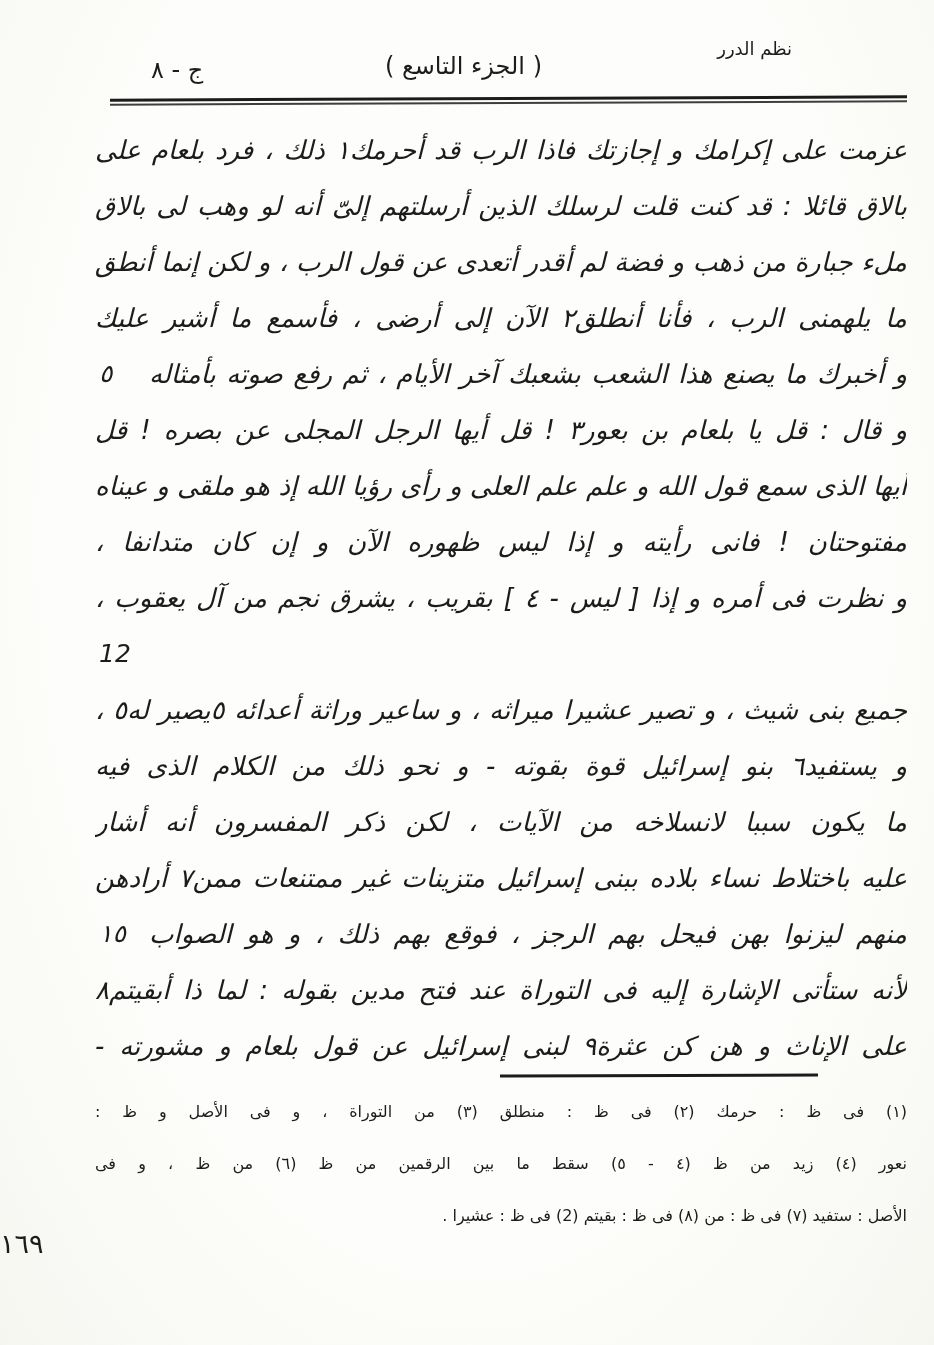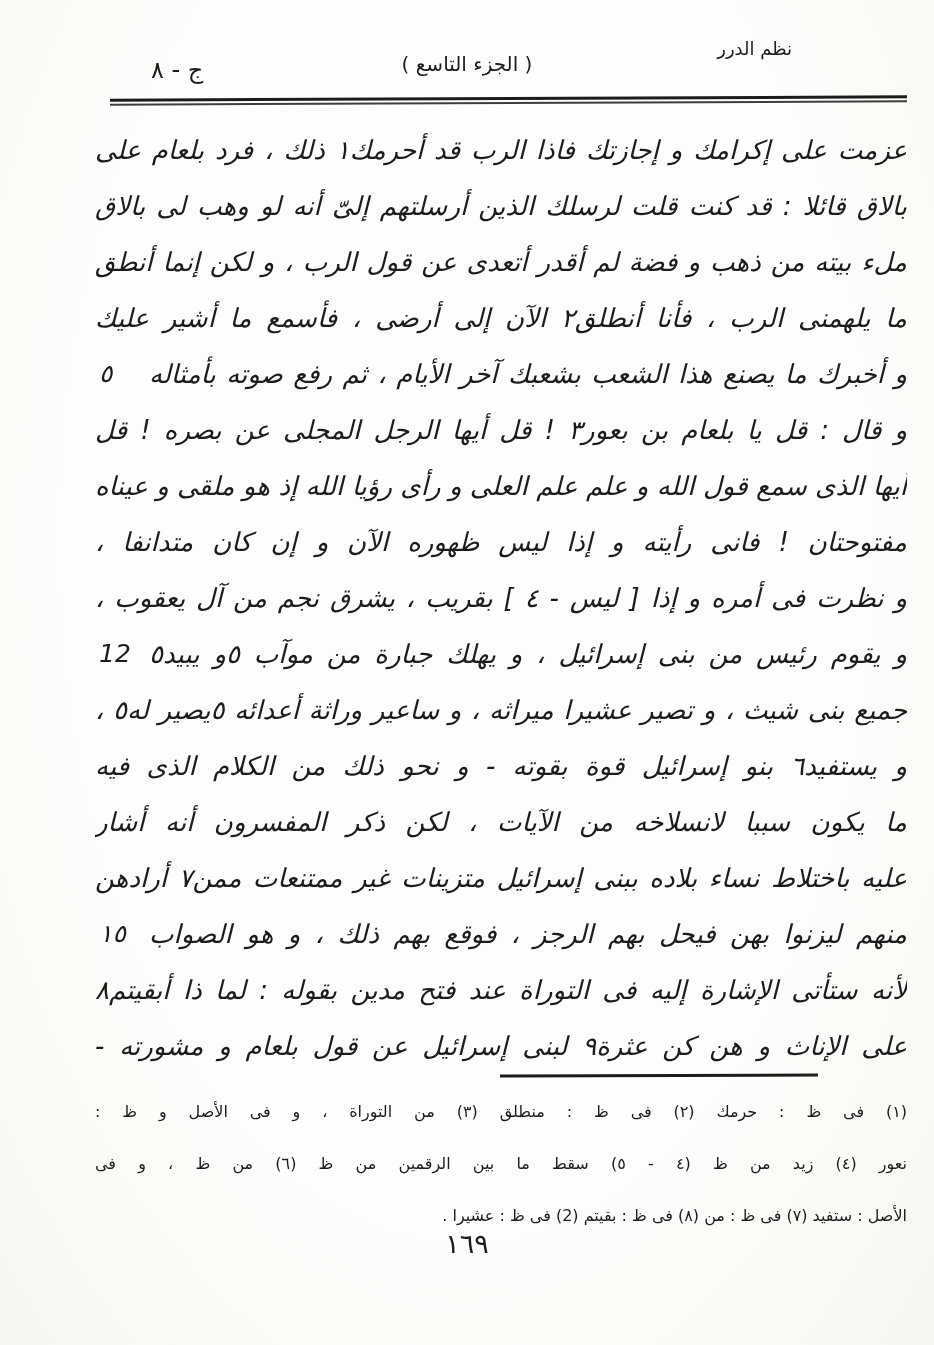--- a/index.html
+++ b/index.html
@@ -8,21 +8,21 @@
     width:934px; height:1345px;
     background:var(--paper);
     color:var(--ink);
     font-family:"DejaVu Sans", sans-serif;
   }
   .page { position:relative; width:934px; height:1345px; overflow:hidden;
           background:radial-gradient(ellipse at 50% 40%, #fdfdfb 60%, #f6f6f1 100%); }
 
   
   .hdr-right  { position:absolute; top:38px; right:142px; font-size:18px; direction:rtl; white-space:nowrap; }
-  .hdr-center { position:absolute; top:52px; left:377px; width:180px; text-align:center; font-size:20px; direction:rtl; white-space:nowrap; }
+  .hdr-center { position:absolute; top:52px; left:362px; width:180px; font-size:24px; direction:rtl; white-space:nowrap; }
   .hdr-left   { position:absolute; top:56px; left:136px; font-size:24px; direction:rtl; white-space:nowrap;margin-left:15px; }
 
   .rule { position:absolute; top:97px; left:110px; width:797px; transform:rotate(-0.25deg); }
   .rule .r1 { height:3px; background:var(--ink); }
   .rule .r2 { height:2px; background:var(--ink); opacity:.85; margin-top:2px; }
 
   
   .textblock { position:absolute; top:122px; left:95px; width:812px; font-size:26px; }
   .tline {
     position:relative; direction:rtl; unicode-bidi:plaintext;
@@ -35,52 +35,51 @@
   
   .fnsep { position:absolute; top:1074px; left:500px; width:318px; height:3px; background:var(--ink); transform:rotate(-0.2deg); }
   .fnblock { position:absolute; top:1086px; left:95px; width:812px; font-size:16px; }
   .fline {
     direction:rtl; unicode-bidi:plaintext;
     text-align:justify; text-align-last:justify;
     height:52px; line-height:52px; overflow:hidden;
   }
   .fline.last { text-align-last:right; padding-left:160px; }
 
-  .pagenum { position:absolute; top:1228px; left:0; width:934px; text-align:center; font-size:27px; letter-spacing:2px; }
+  .pagenum { position:absolute; top:1228px; left:0; width:934px; text-align:left; font-size:27px; letter-spacing:2px; }
 </style>
 </head>
 <body>
 
 <div class="page">
 
   <div class="hdr-right">نظم الدرر</div>
   <div class="hdr-center">( الجزء التاسع )</div>
   <div class="hdr-left">ج - ٨</div>
 
   <div class="rule">
     <div class="r1"></div>
     <div class="r2"></div>
   </div>
 
   <div class="textblock">
     <div class="tline">عزمت على إكرامك و إجازتك فاذا الرب قد أحرمك١ ذلك ، فرد بلعام على</div>
     <div class="tline">بالاق قائلا : قد كنت قلت لرسلك الذين أرسلتهم إلىّ أنه لو وهب لى بالاق</div>
-    <div class="tline">ملء بيته من ذهب و فضة لم أقدر أتعدى عن قول الرب ، و لكن إنما أنطق</div>
+    <div class="tline">ملء جبارة من ذهب و فضة لم أقدر أتعدى عن قول الرب ، و لكن إنما أنطق</div>
     <div class="tline">ما يلهمنى الرب ، فأنا أنطلق٢ الآن إلى أرضى ، فأسمع ما أشير عليك</div>
     <div class="tline has-num">
       <span class="mnum">٥</span>
       <span>و أخبرك ما يصنع هذا الشعب بشعبك آخر الأيام ، ثم رفع صوته بأمثاله</span>
     </div>
     <div class="tline">و قال : قل يا بلعام بن بعور٣ ! قل أيها الرجل المجلى عن بصره ! قل</div>
     <div class="tline">أيها الذى سمع قول الله و علم علم العلى و رأى رؤيا الله إذ هو ملقى و عيناه</div>
     <div class="tline">مفتوحتان ! فانى رأيته و إذا ليس ظهوره الآن و إن كان متدانفا ،</div>
     <div class="tline">و نظرت فى أمره و إذا [ ليس - ٤ ] بقريب ، يشرق نجم من آل يعقوب ،</div>
     <div class="tline has-num">
       <span class="mnum">12</span>
-      <span>و يقوم رئيس من بنى إسرائيل ، و يهلك جبارة من موآب ٥و يبيد٥</span>
     </div>
     <div class="tline">جميع بنى شيث ، و تصير عشيرا ميراثه ، و ساعير وراثة أعدائه ٥يصير له٥ ،</div>
     <div class="tline">و يستفيد٦ بنو إسرائيل قوة بقوته - و نحو ذلك من الكلام الذى فيه</div>
     <div class="tline">ما يكون سببا لانسلاخه من الآيات ، لكن ذكر المفسرون أنه أشار</div>
     <div class="tline">عليه باختلاط نساء بلاده ببنى إسرائيل متزينات غير ممتنعات ممن٧ أرادهن</div>
     <div class="tline has-num">
       <span class="mnum">١٥</span>
       <span>منهم ليزنوا بهن فيحل بهم الرجز ، فوقع بهم ذلك ، و هو الصواب</span>
     </div>
     <div class="tline">لأنه ستأتى الإشارة إليه فى التوراة عند فتح مدين بقوله : لما ذا أبقيتم٨</div>

